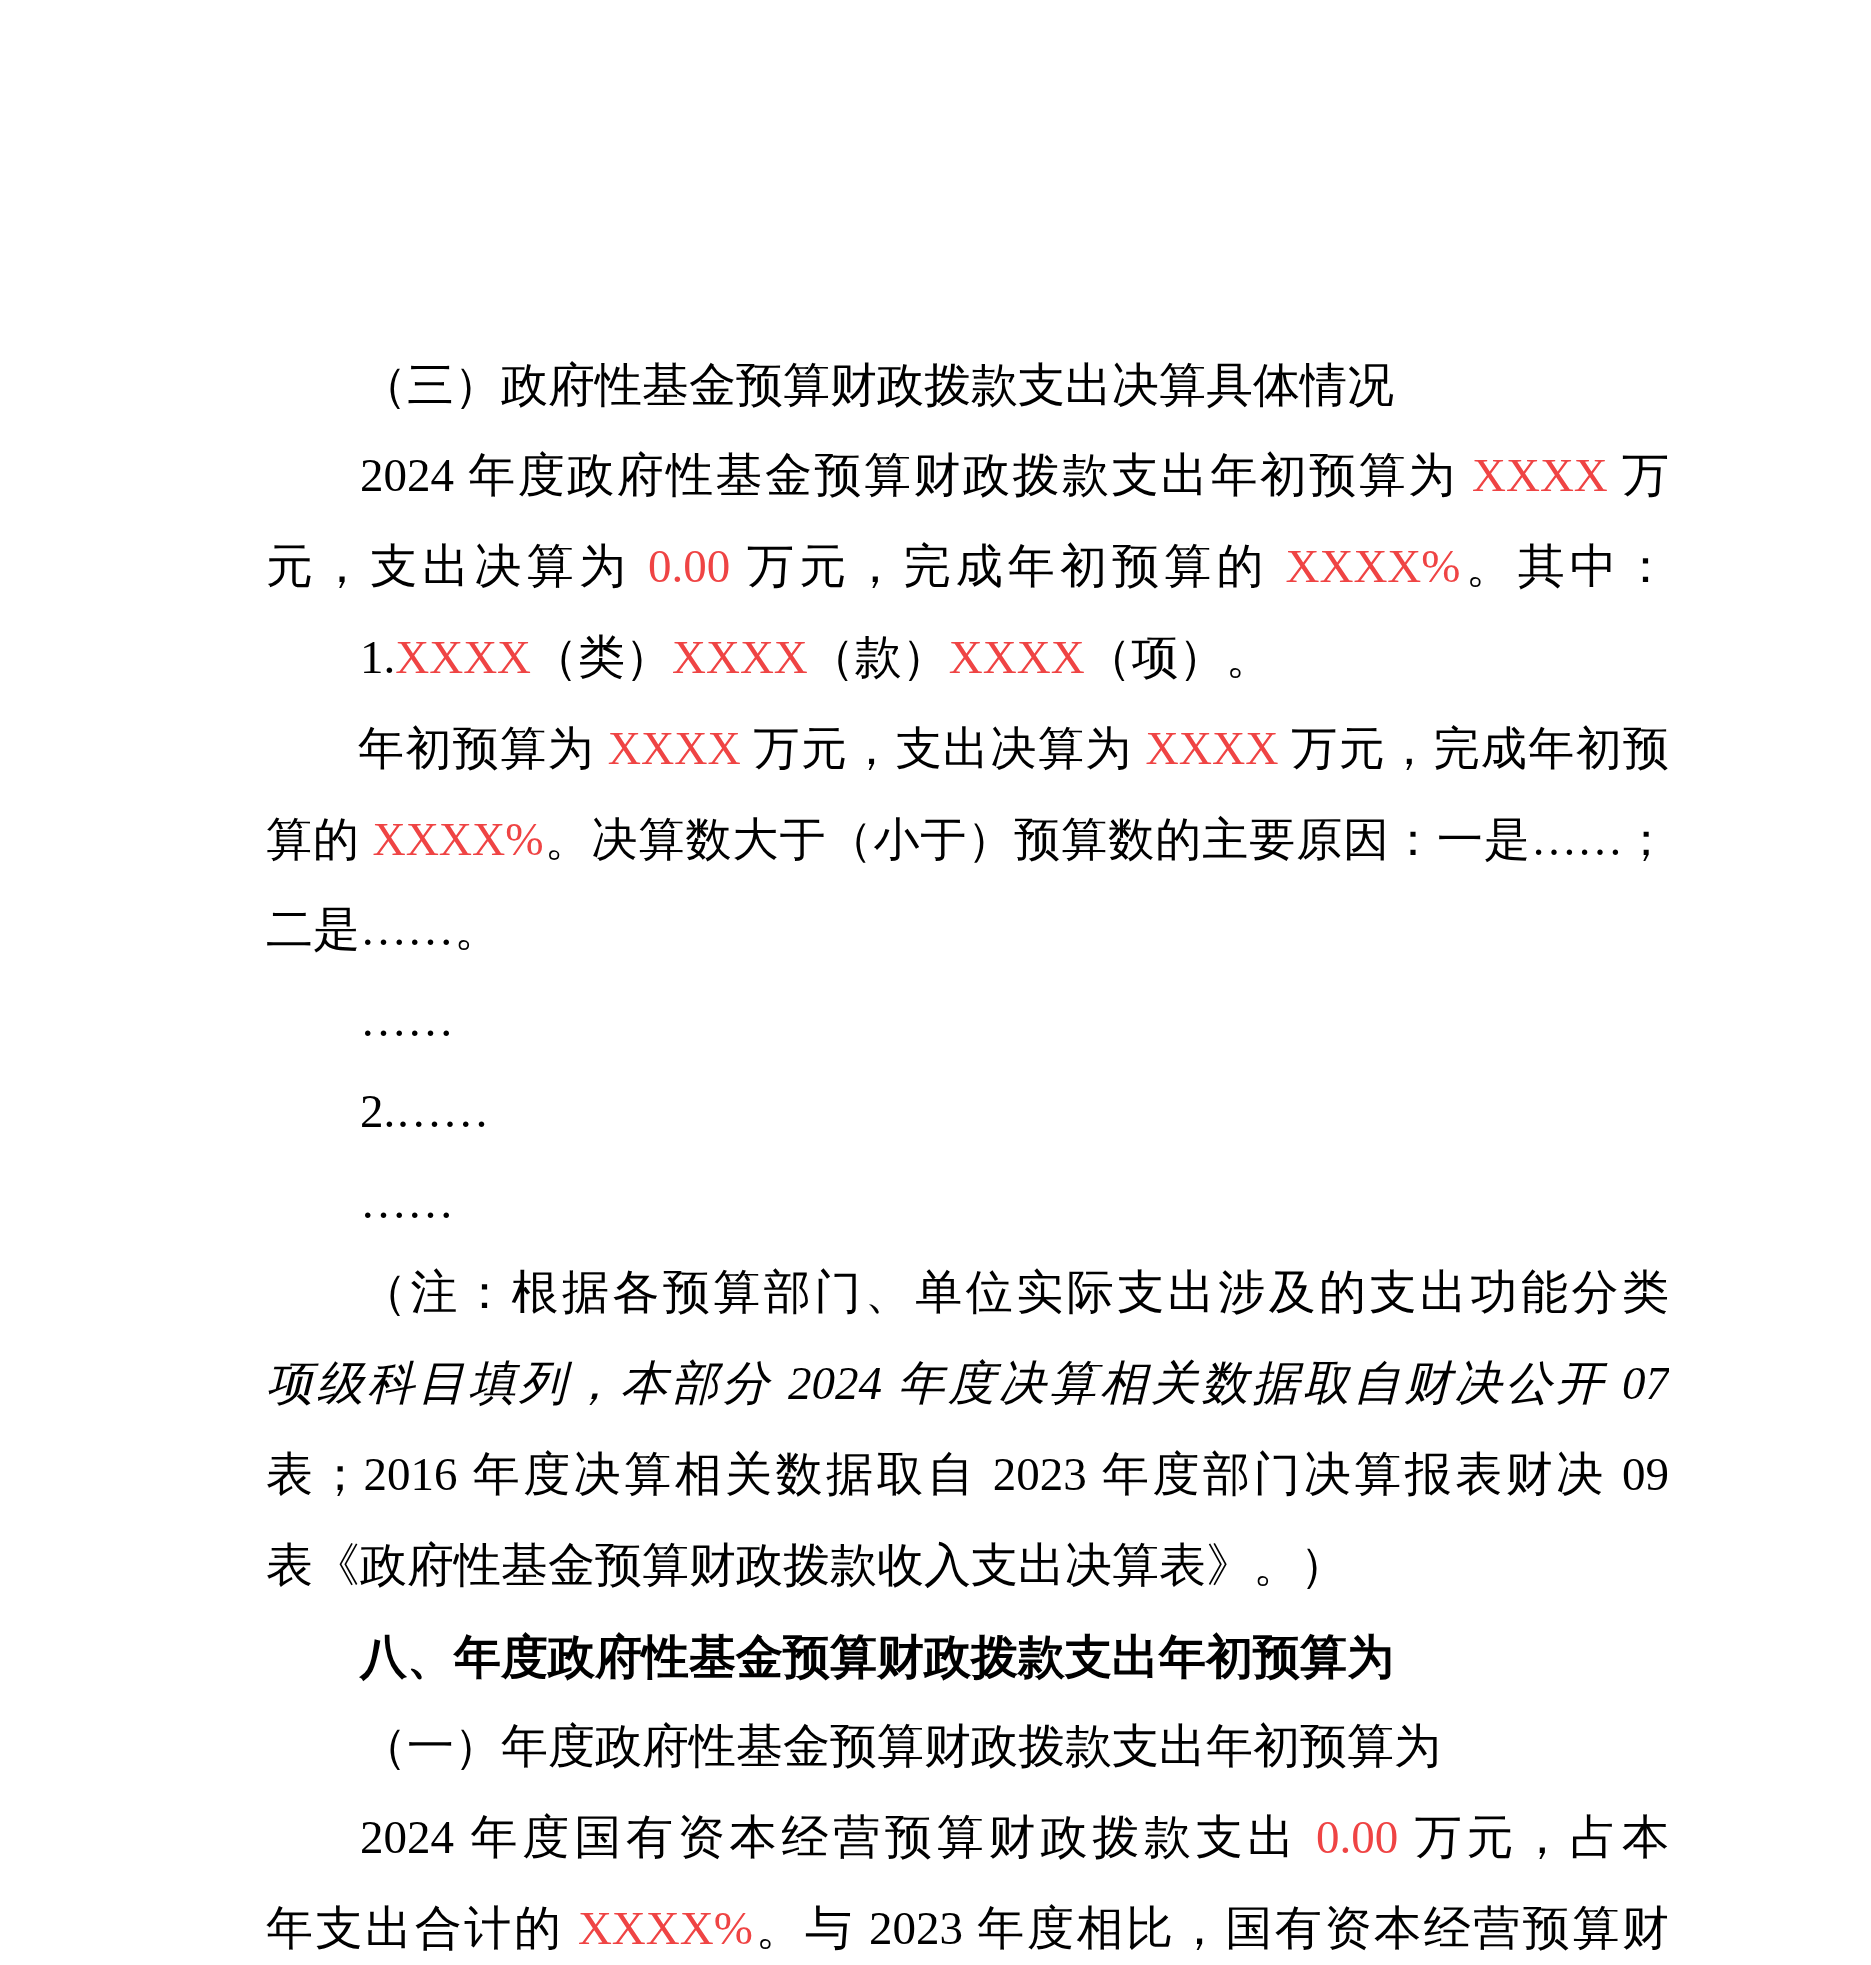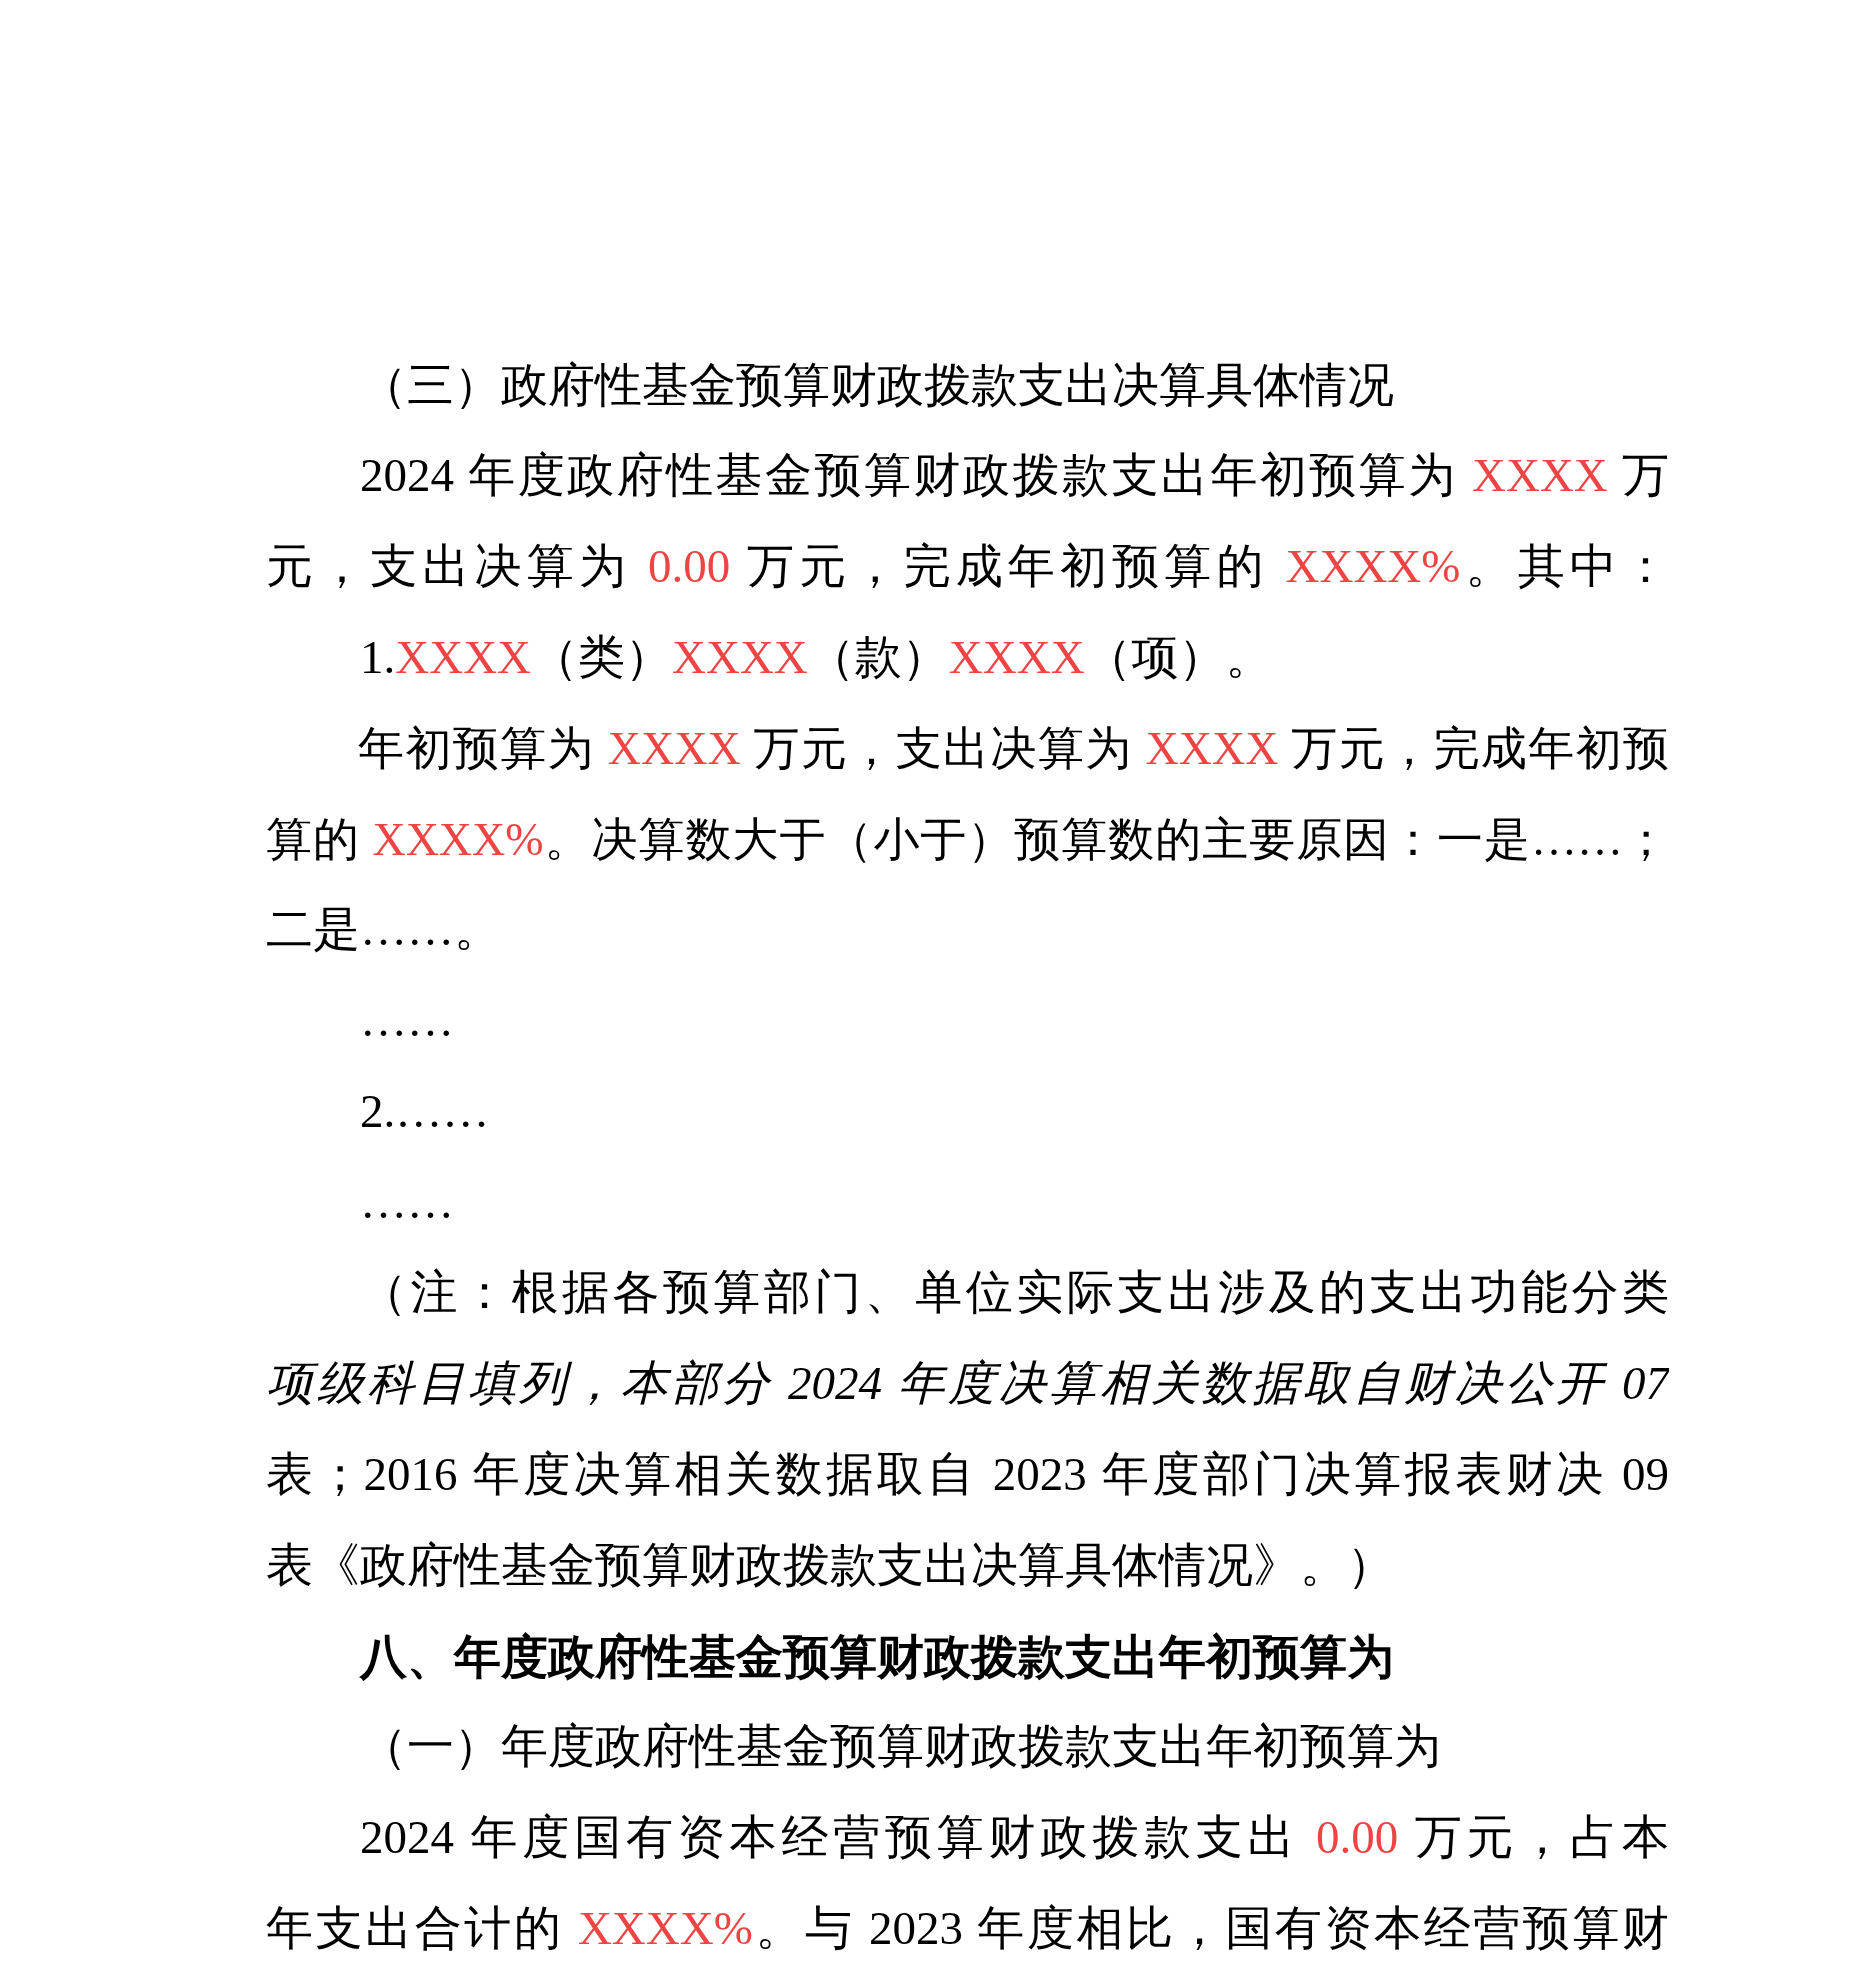--- a/index.html
+++ b/index.html
@@ -43,21 +43,21 @@
       <div class="line indent" style="top: 612px;"><span>1.</span><span class="gray">XXXX</span><span>（类）</span><span class="gray">XXXX</span><span>（款）</span><span class="gray">XXXX</span><span>（项）。</span></div>
       <div class="line indent justify" style="top: 703px; font-size: 46px;"><span>年初预算为 </span><span class="gray">XXXX</span><span> 万元，支出决算为 </span><span class="gray">XXXX</span><span> 万元，完成年初预</span></div>
       <div class="line" style="top: 884px;"><span>二是……。</span></div>
       <div class="line justify" style="top: 794px; font-size: 46px;"><span>算的 </span><span class="gray">XXXX%</span><span>。决算数大于（小于）预算数的主要原因：一是……；</span></div>
       <div class="line indent" style="top: 975px;"><span>……</span></div>
       <div class="line indent" style="top: 1066px;"><span>2.……</span></div>
       <div class="line indent" style="top: 1157px;"><span>……</span></div>
       <div class="line indent justify" style="top: 1247px;"><span>（注：根据各预算部门、单位实际支出涉及的支出功能分类</span></div>
       <div class="line justify" style="top: 1338px; font-style: italic;"><span>项级科目填列，本部分 2024 年度决算相关数据取自财决公开 07</span></div>
       <div class="line justify" style="top: 1429px;"><span>表；2016 年度决算相关数据取自 2023 年度部门决算报表财决 09</span></div>
-      <div class="line" style="top: 1520px;"><span>表《政府性基金预算财政拨款支出决算具体情况》。）</span></div>
+      <div class="line" style="top: 1520px;"><span>表《政府性基金预算财政拨款收入支出决算表》。）</span></div>
       <div class="line indent bold" style="top: 1611px;"><span>八、年度政府性基金预算财政拨款支出年初预算为</span></div>
       <div class="line indent" style="top: 1701px;"><span>（一）年度政府性基金预算财政拨款支出年初预算为</span></div>
       <div class="line indent justify" style="top: 1792px;"><span>2024 年度国有资本经营预算财政拨款支出 </span><span class="gray">0.00</span><span> 万元，占本</span></div>
       <div class="line justify" style="top: 1883px;"><span>年支出合计的 </span><span class="gray">XXXX%</span><span>。与 2023 年度相比，国有资本经营预算财</span></div>
     </div>
 
 </div>
 
 
 </body></html>

